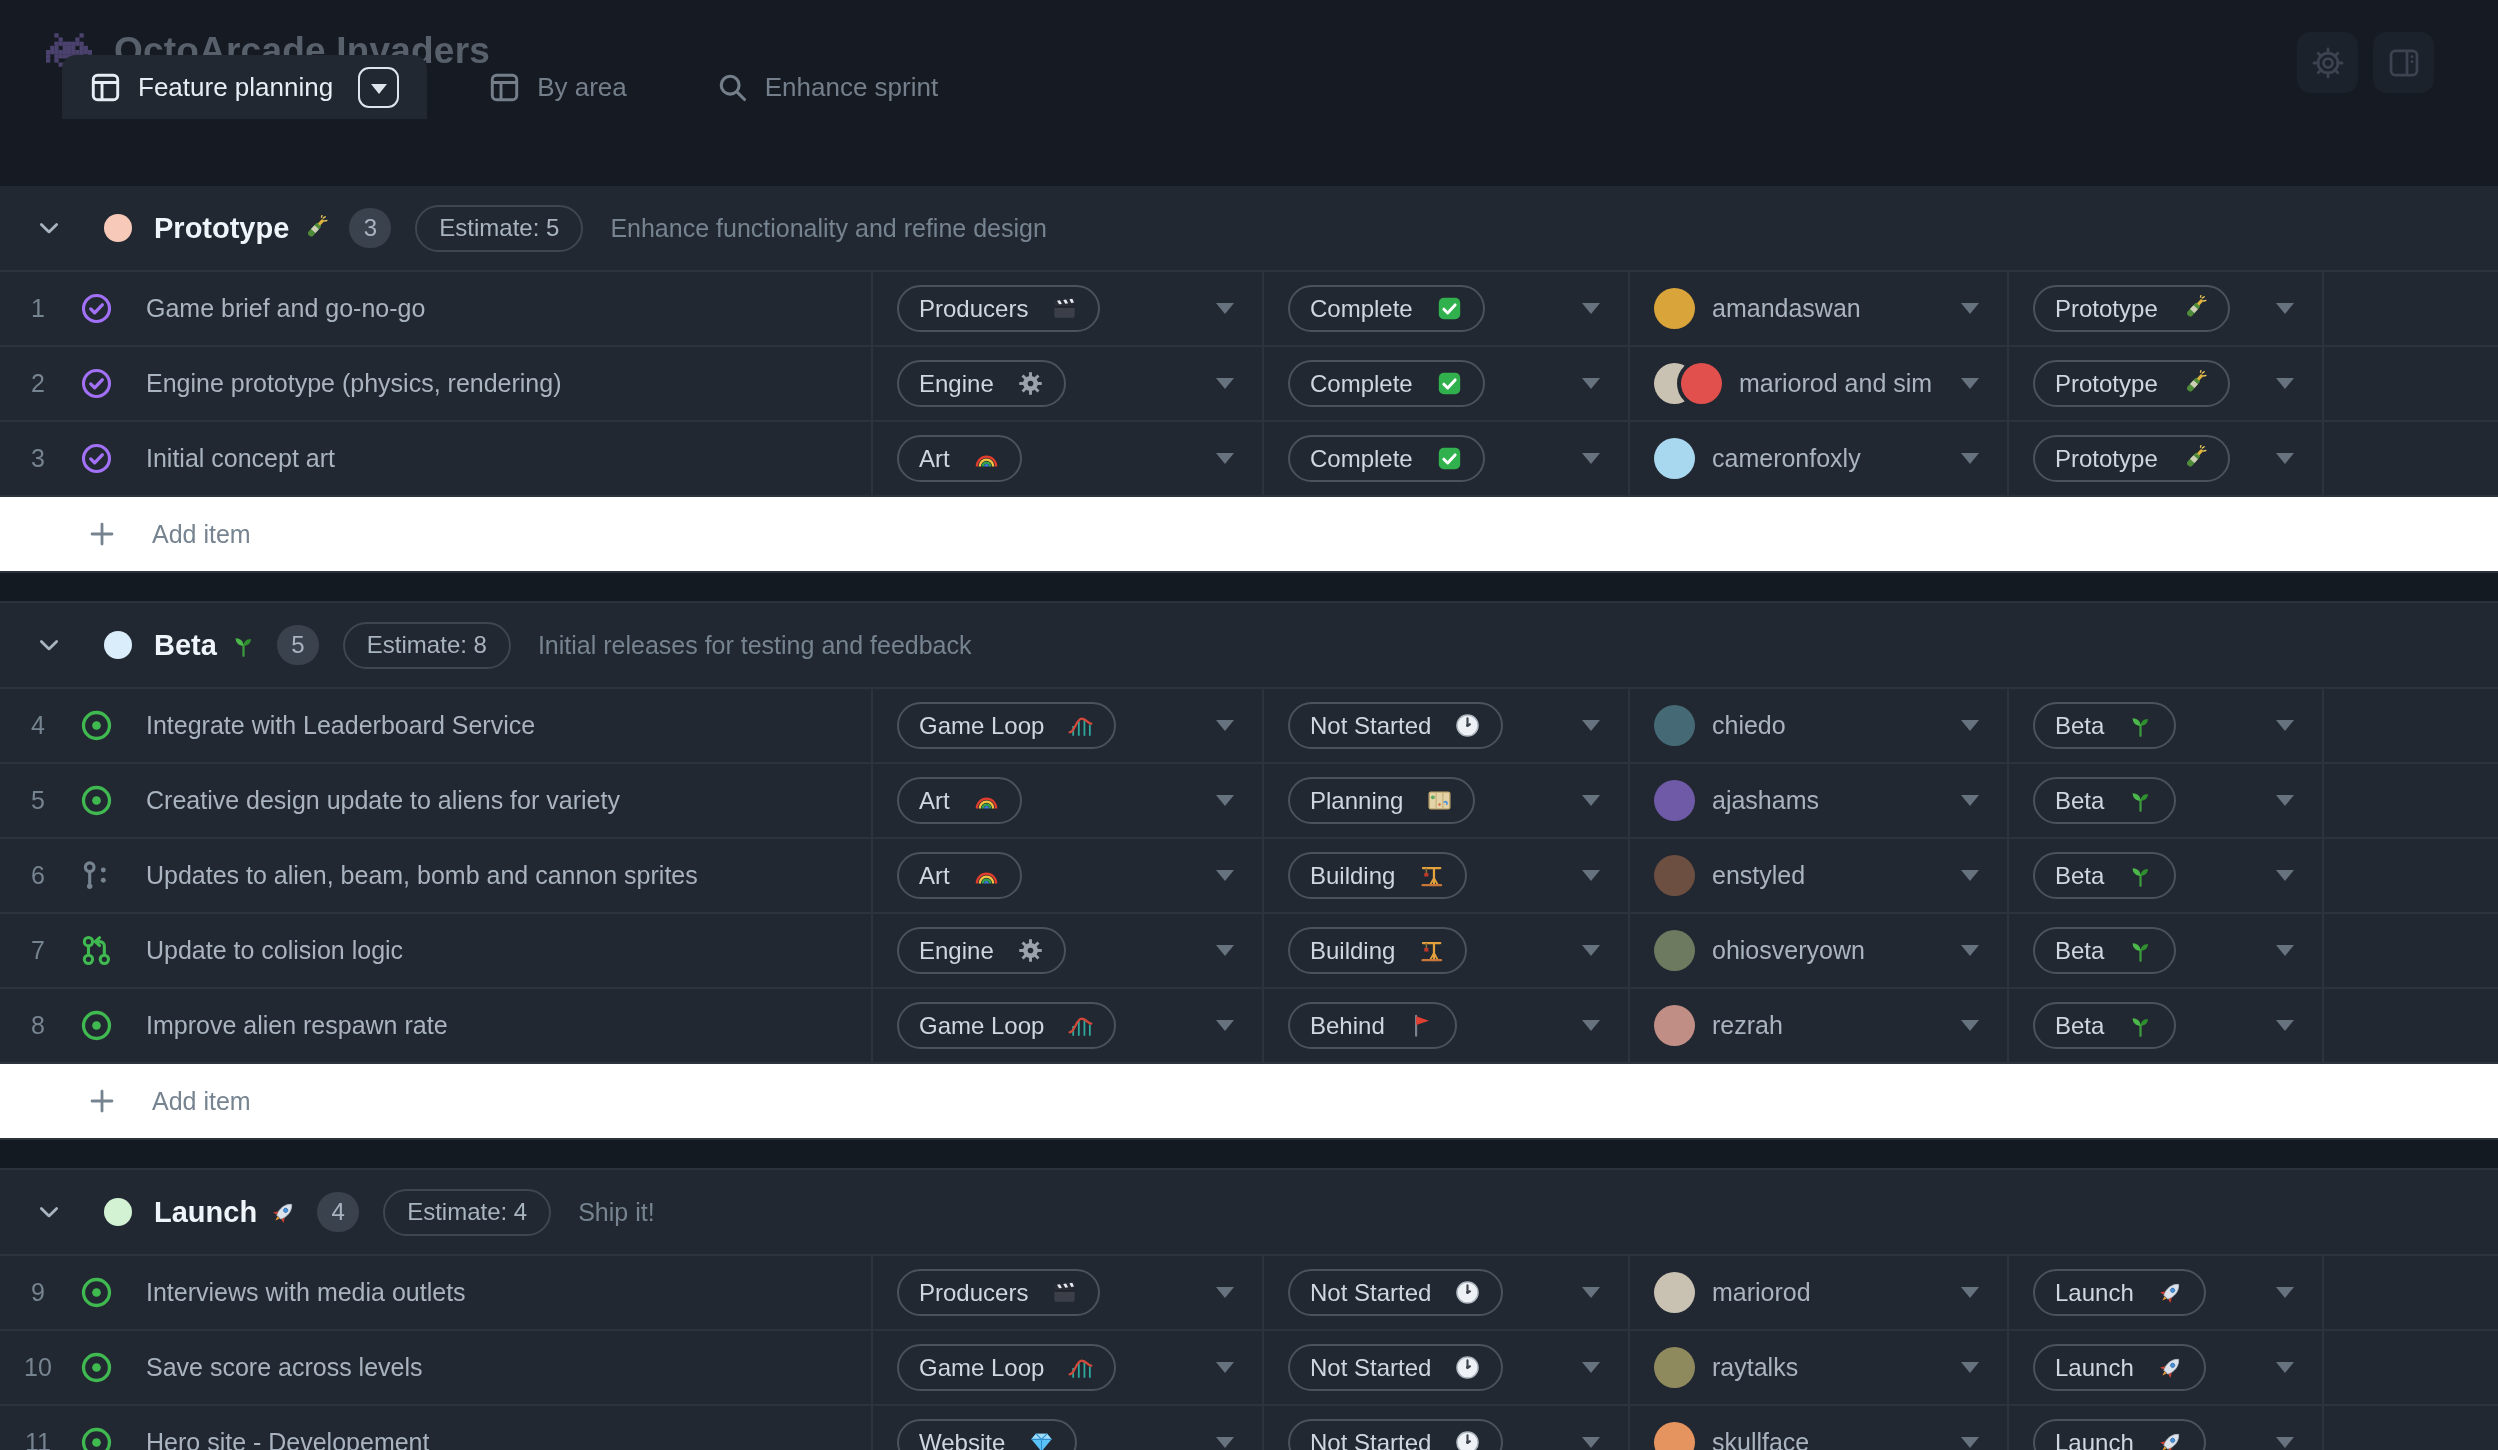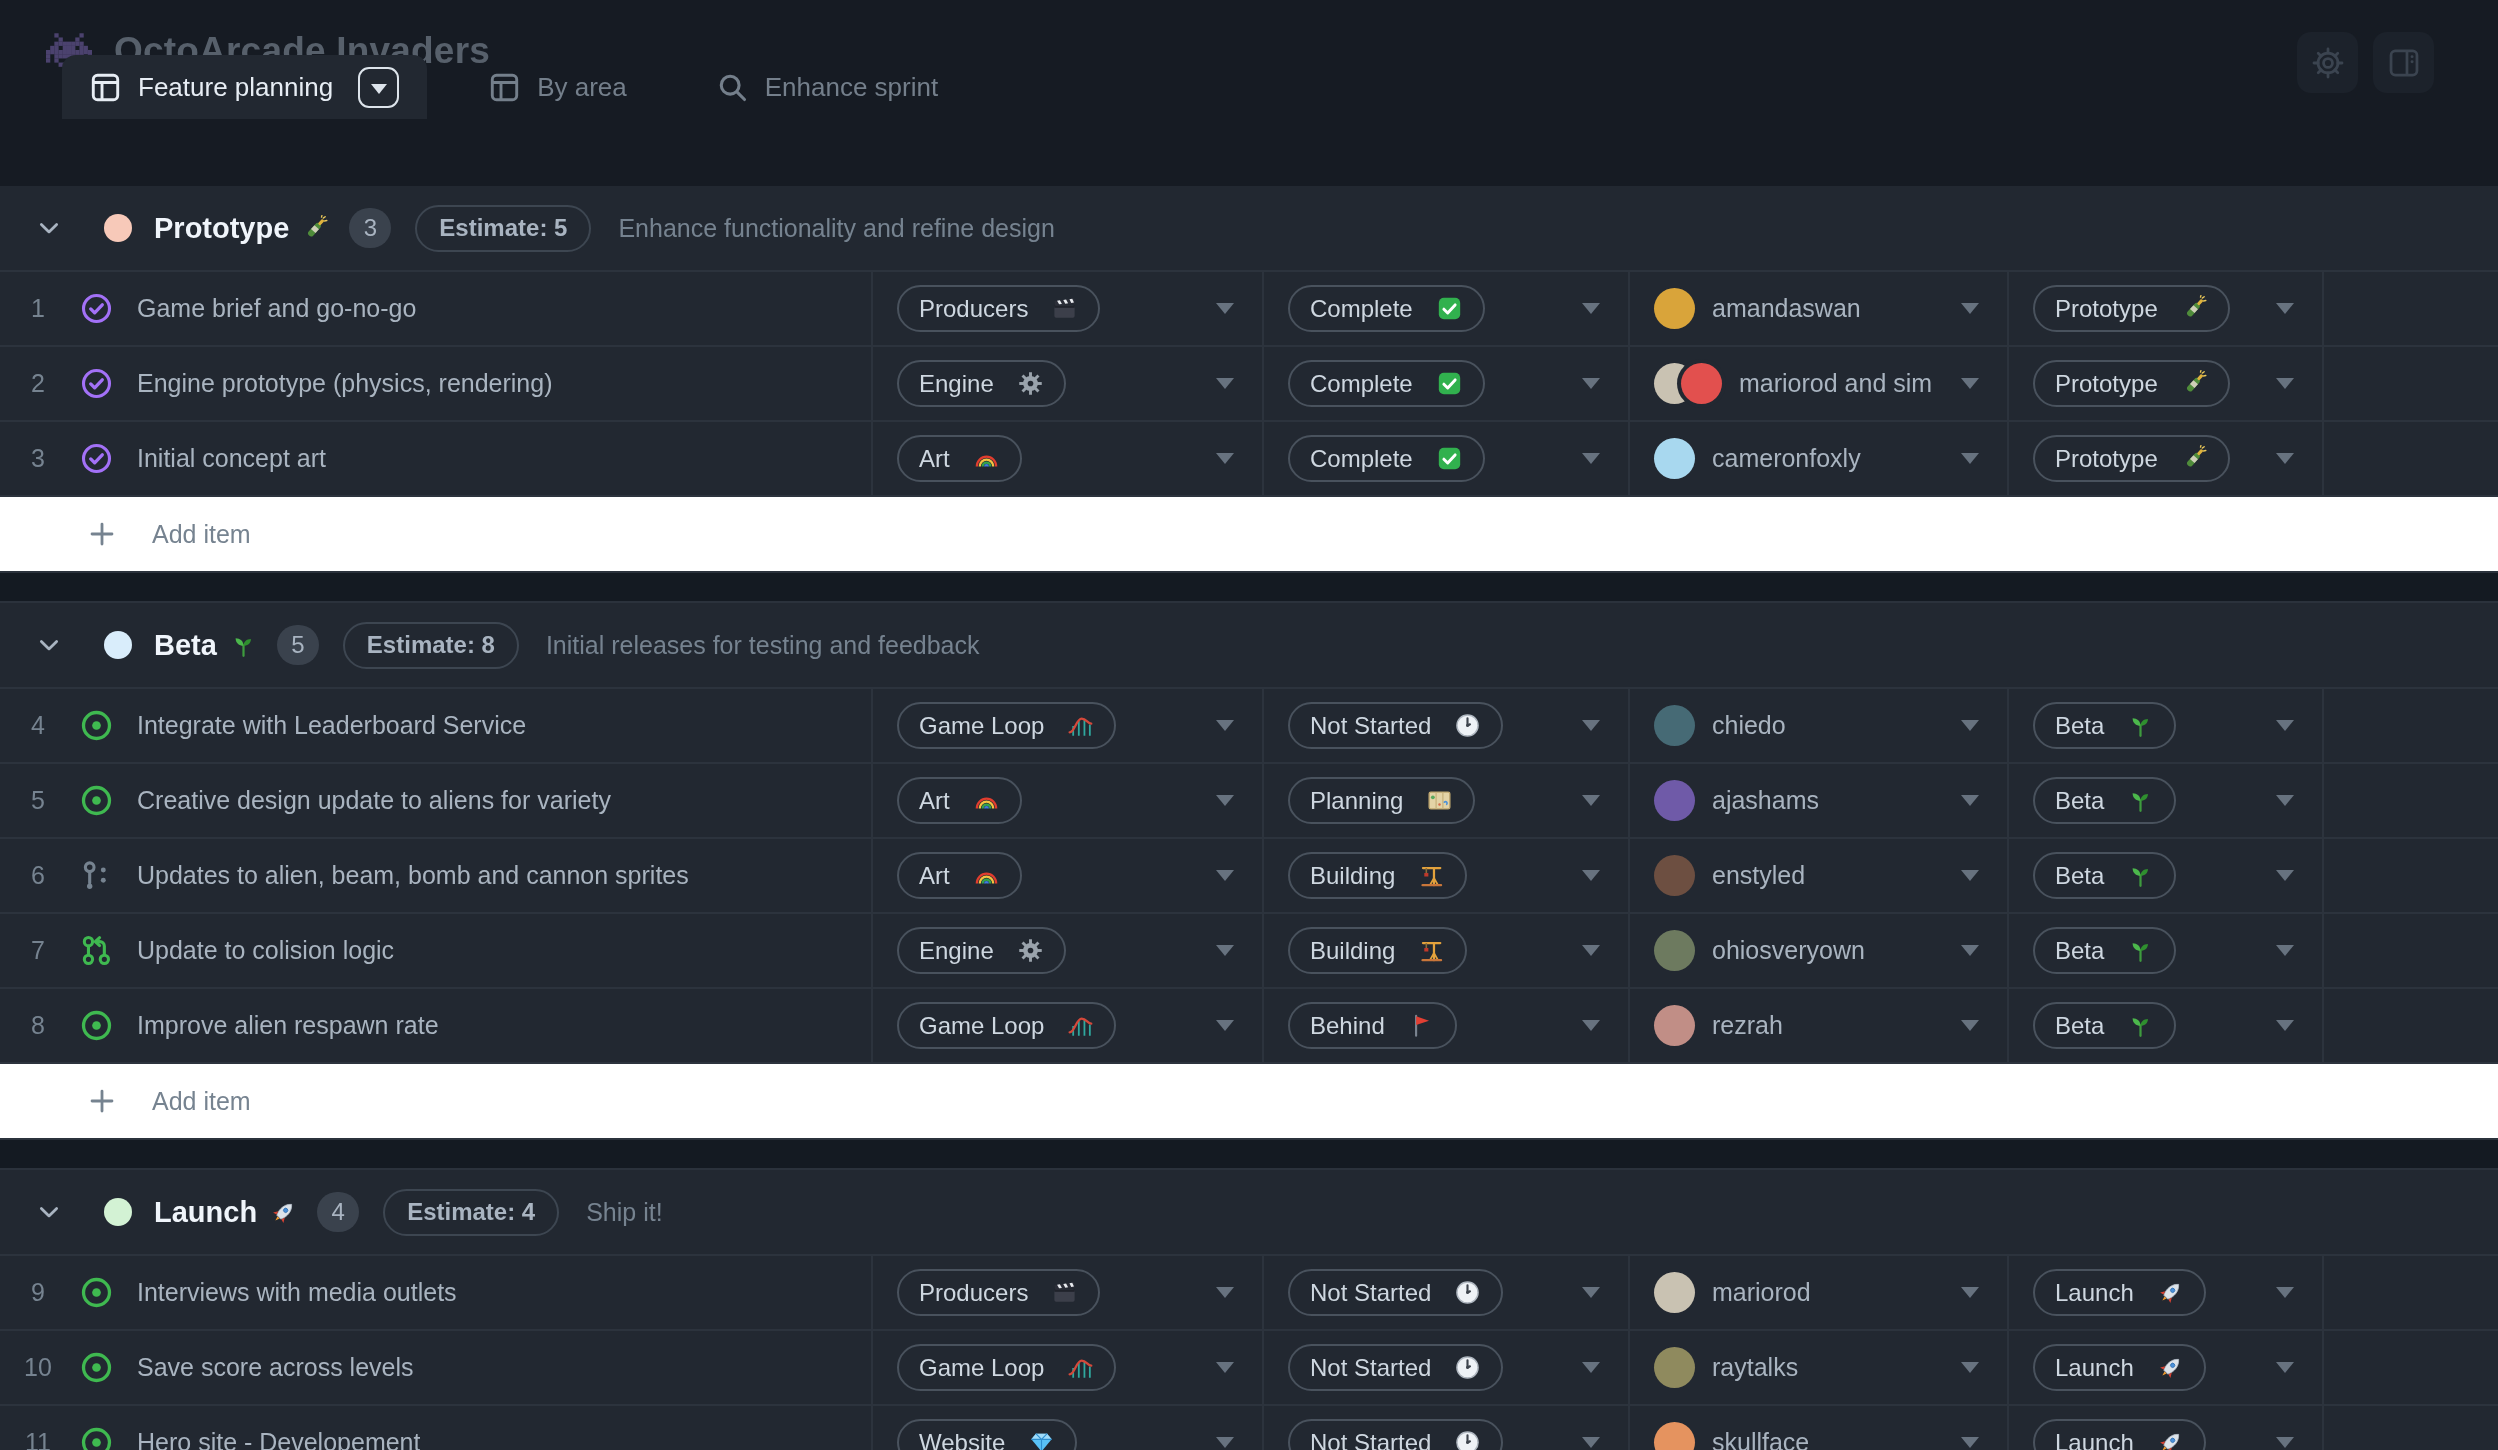--- a/index.html
+++ b/index.html
@@ -28,31 +28,31 @@
   .board { position:absolute; top:186px; left:0; right:0; bottom:0; background:#222831; overflow:hidden; }
   .gap { height:32px; background:#141a22; border-top:2px solid #2b323c; border-bottom:2px solid #2b323c; }
 
   
   .ghead { height:86px; display:flex; align-items:center; background:#222831; border-bottom:2px solid #2c333d; }
   .ghead .chev { margin-left:30px; width:38px; display:flex; justify-content:center; cursor:pointer; }
   .ghead .dot { width:28px; height:28px; border-radius:50%; margin-left:36px; flex:none; }
   .ghead .gname { margin-left:22px; font-size:29px; font-weight:700; color:#f0f5fb; }
   .ghead .gemoji { margin-left:13px; display:inline-flex; }
   .ghead .count { margin-left:20px; min-width:42px; height:40px; padding:0 13px; border-radius:999px; background:#3a424d; color:#a9b4c1; font-size:24px; display:flex; align-items:center; justify-content:center; }
-  .ghead .estimate { margin-left:24px; height:47px; padding:0 22px; border:2px solid #3d4651; border-radius:999px; color:#a9b4c1; font-size:24px; font-weight:700; display:flex; align-items:center; }
+  .ghead .estimate { margin-left:24px; height:47px; padding:0 22px; border:2px solid #3d4651; border-radius:999px; color:#a9b4c1; font-size:24px; font-weight:400; display:flex; align-items:center; }
   .ghead .gdesc { margin-left:27px; font-size:25px; color:#768390; }
 
   
   .row { display:grid; grid-template-columns:873px 391px 366px 379px 315px auto; height:75px; background:#222831; border-bottom:2px solid #2c333d; }
   .cell { position:relative; display:flex; align-items:center; border-right:2px solid #2c333d; padding-left:24px; min-width:0; }
   .cell.last { border-right:none; }
   .c-title { padding-left:0; }
   .rnum { width:76px; text-align:center; font-size:25px; color:#768390; flex:none; }
   .titem { margin-left:4px; display:inline-flex; flex:none; }
-  .ttext { margin-left:24px; font-size:25px; color:#a9b4c0; white-space:nowrap; overflow:hidden; text-overflow:ellipsis; cursor:pointer; }
+  .ttext { margin-left:33px; font-size:25px; color:#a9b4c0; white-space:nowrap; overflow:hidden; text-overflow:ellipsis; cursor:pointer; }
   .pill { display:inline-flex; align-items:center; gap:23px; height:47px; padding:0 20px; border:2px solid #49525d; border-radius:999px; font-size:24px; color:#ced7e0; white-space:nowrap; }
   .dd { position:absolute; right:28px; width:0; height:0; border-left:9px solid transparent; border-right:9px solid transparent; border-top:11px solid #67727f; }
   .avatars { display:flex; align-items:center; flex:none; }
   .avatar { width:41px; height:41px; border-radius:50%; flex:none; }
   .avatar.stack { margin-left:-14px; box-shadow:0 0 0 4px #222831; }
   .aname { margin-left:17px; font-size:25px; color:#a9b4c0; white-space:nowrap; }
 
   
   .addrow { height:74px; display:flex; align-items:center; padding-left:88px; gap:36px; color:#768390; font-size:25px; background:#ffffff; cursor:pointer; }
   .addrow svg { width:28px; height:28px; }

